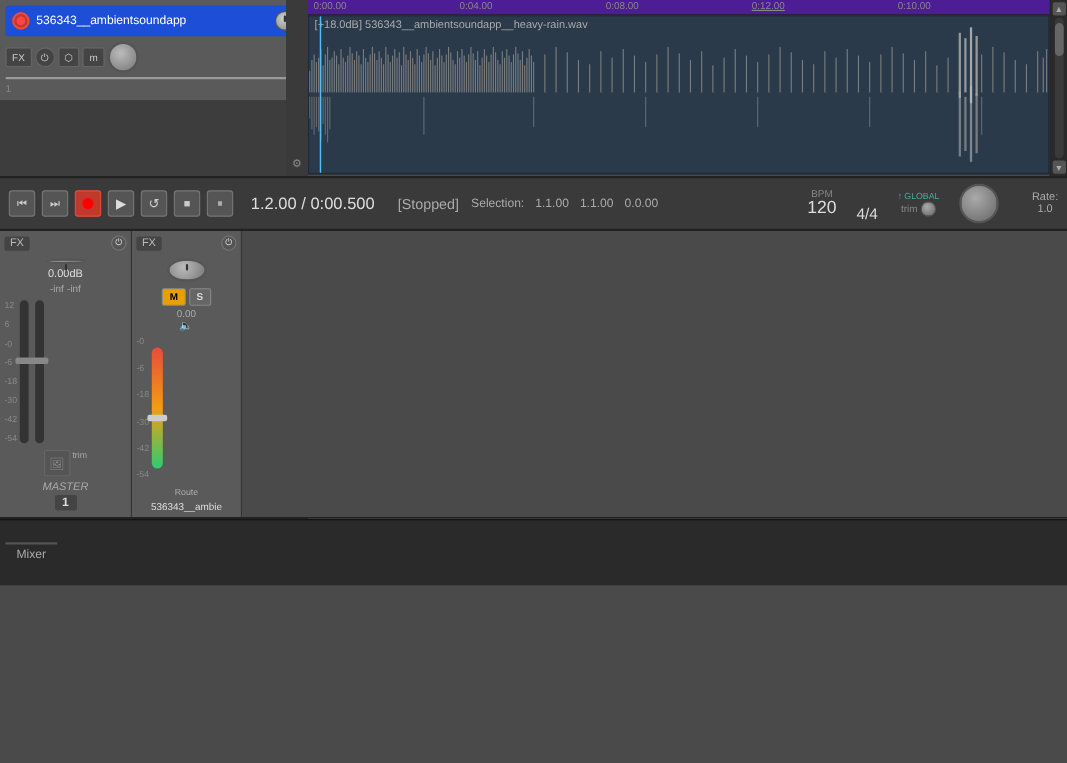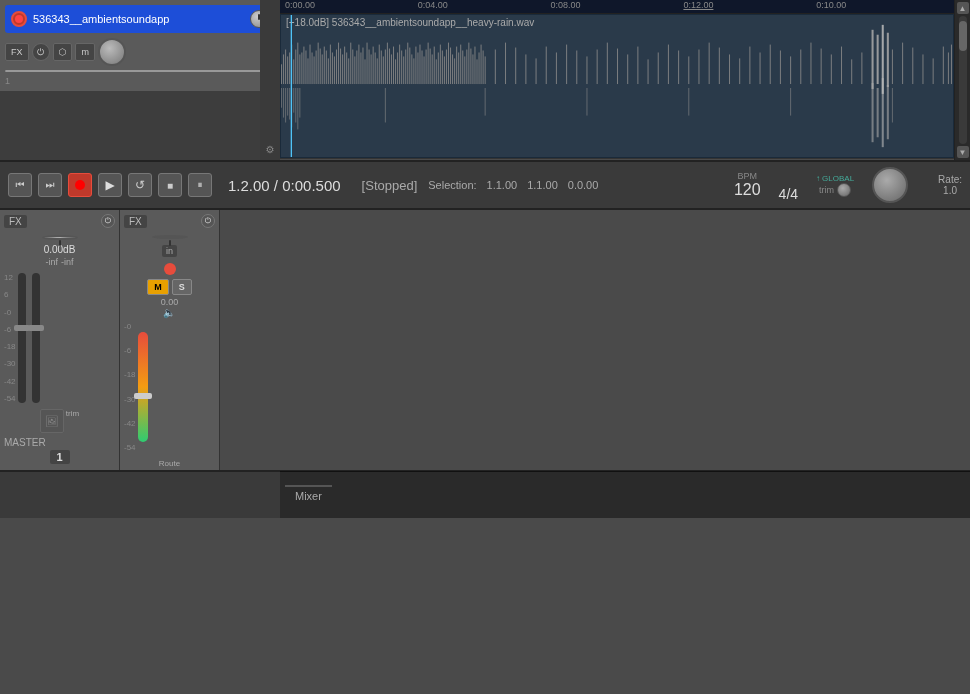--- a/index.html
+++ b/index.html
@@ -102,21 +102,21 @@
 
     .waveform-area {
       flex: 1;
       background: #3d3d3d;
       position: relative;
       overflow: hidden;
     }
 
     .timeline-ruler {
       height: 14px;
-      background: #0f172a;
+      background: #4c1d95;
       display: flex;
       align-items: center;
       padding: 0 5px;
       border-bottom: 1px solid #222;
       position: relative;
     }
 
     .ruler-mark {
       position: absolute;
       font-size: 9px;
@@ -505,44 +505,46 @@
       align-items: center;
       justify-content: center;
       color: #aaa;
       font-size: 10px;
       cursor: pointer;
     }
 
     
     .bottom-section {
       display: flex;
-      height: 48px;
+      height: 62px;
       background: #3a3a3a;
       border-top: 1px solid #222;
+      flex-direction: column;
     }
 
     .mixer-tab {
       background: #2a2a2a;
       color: #aaa;
       font-size: 11px;
       padding: 3px 10px;
       border-top: 2px solid #555;
       display: flex;
       align-items: center;
     }
 
     .track-header-wrapper {
       position: relative;
       width: 280px;
     }
 
     .master-label {
       font-size: 10px;
       color: #aaa;
-      text-align: left;
+      text-align: center;
+      font-style: italic;
     }
 
     .knob-indicator {
       width: 2px;
       height: 6px;
       background: #333;
       position: absolute;
       top: 3px;
       left: 50%;
       transform: translateX(-50%);
@@ -919,24 +921,20 @@
 
   <div class="mixer-channel-wide">
     <div class="channel-fx-bar">
       <span class="fx-label">FX</span>
       <div class="power-btn">⏻</div>
     </div>
     <div class="channel-knob-small knob-wrapper" style="width:36px;height:36px;margin:4px auto;">
       <div class="knob-indicator"></div>
     </div>
 
-    <div style="display:flex;flex-direction:column;align-items:center;gap:2px;">
-      <div class="in-label">in</div>
-      <div class="record-indicator"></div>
-    </div>
 
     <div style="display:flex;gap:3px;justify-content:center;margin:2px 0;">
       <div class="mute-btn active">M</div>
       <div class="solo-btn">S</div>
     </div>
 
     <span class="db-label">0.00</span>
     <div class="speaker-btn" style="margin:0 auto;">🔈</div>
 
     <div class="mixer-fader-row">

